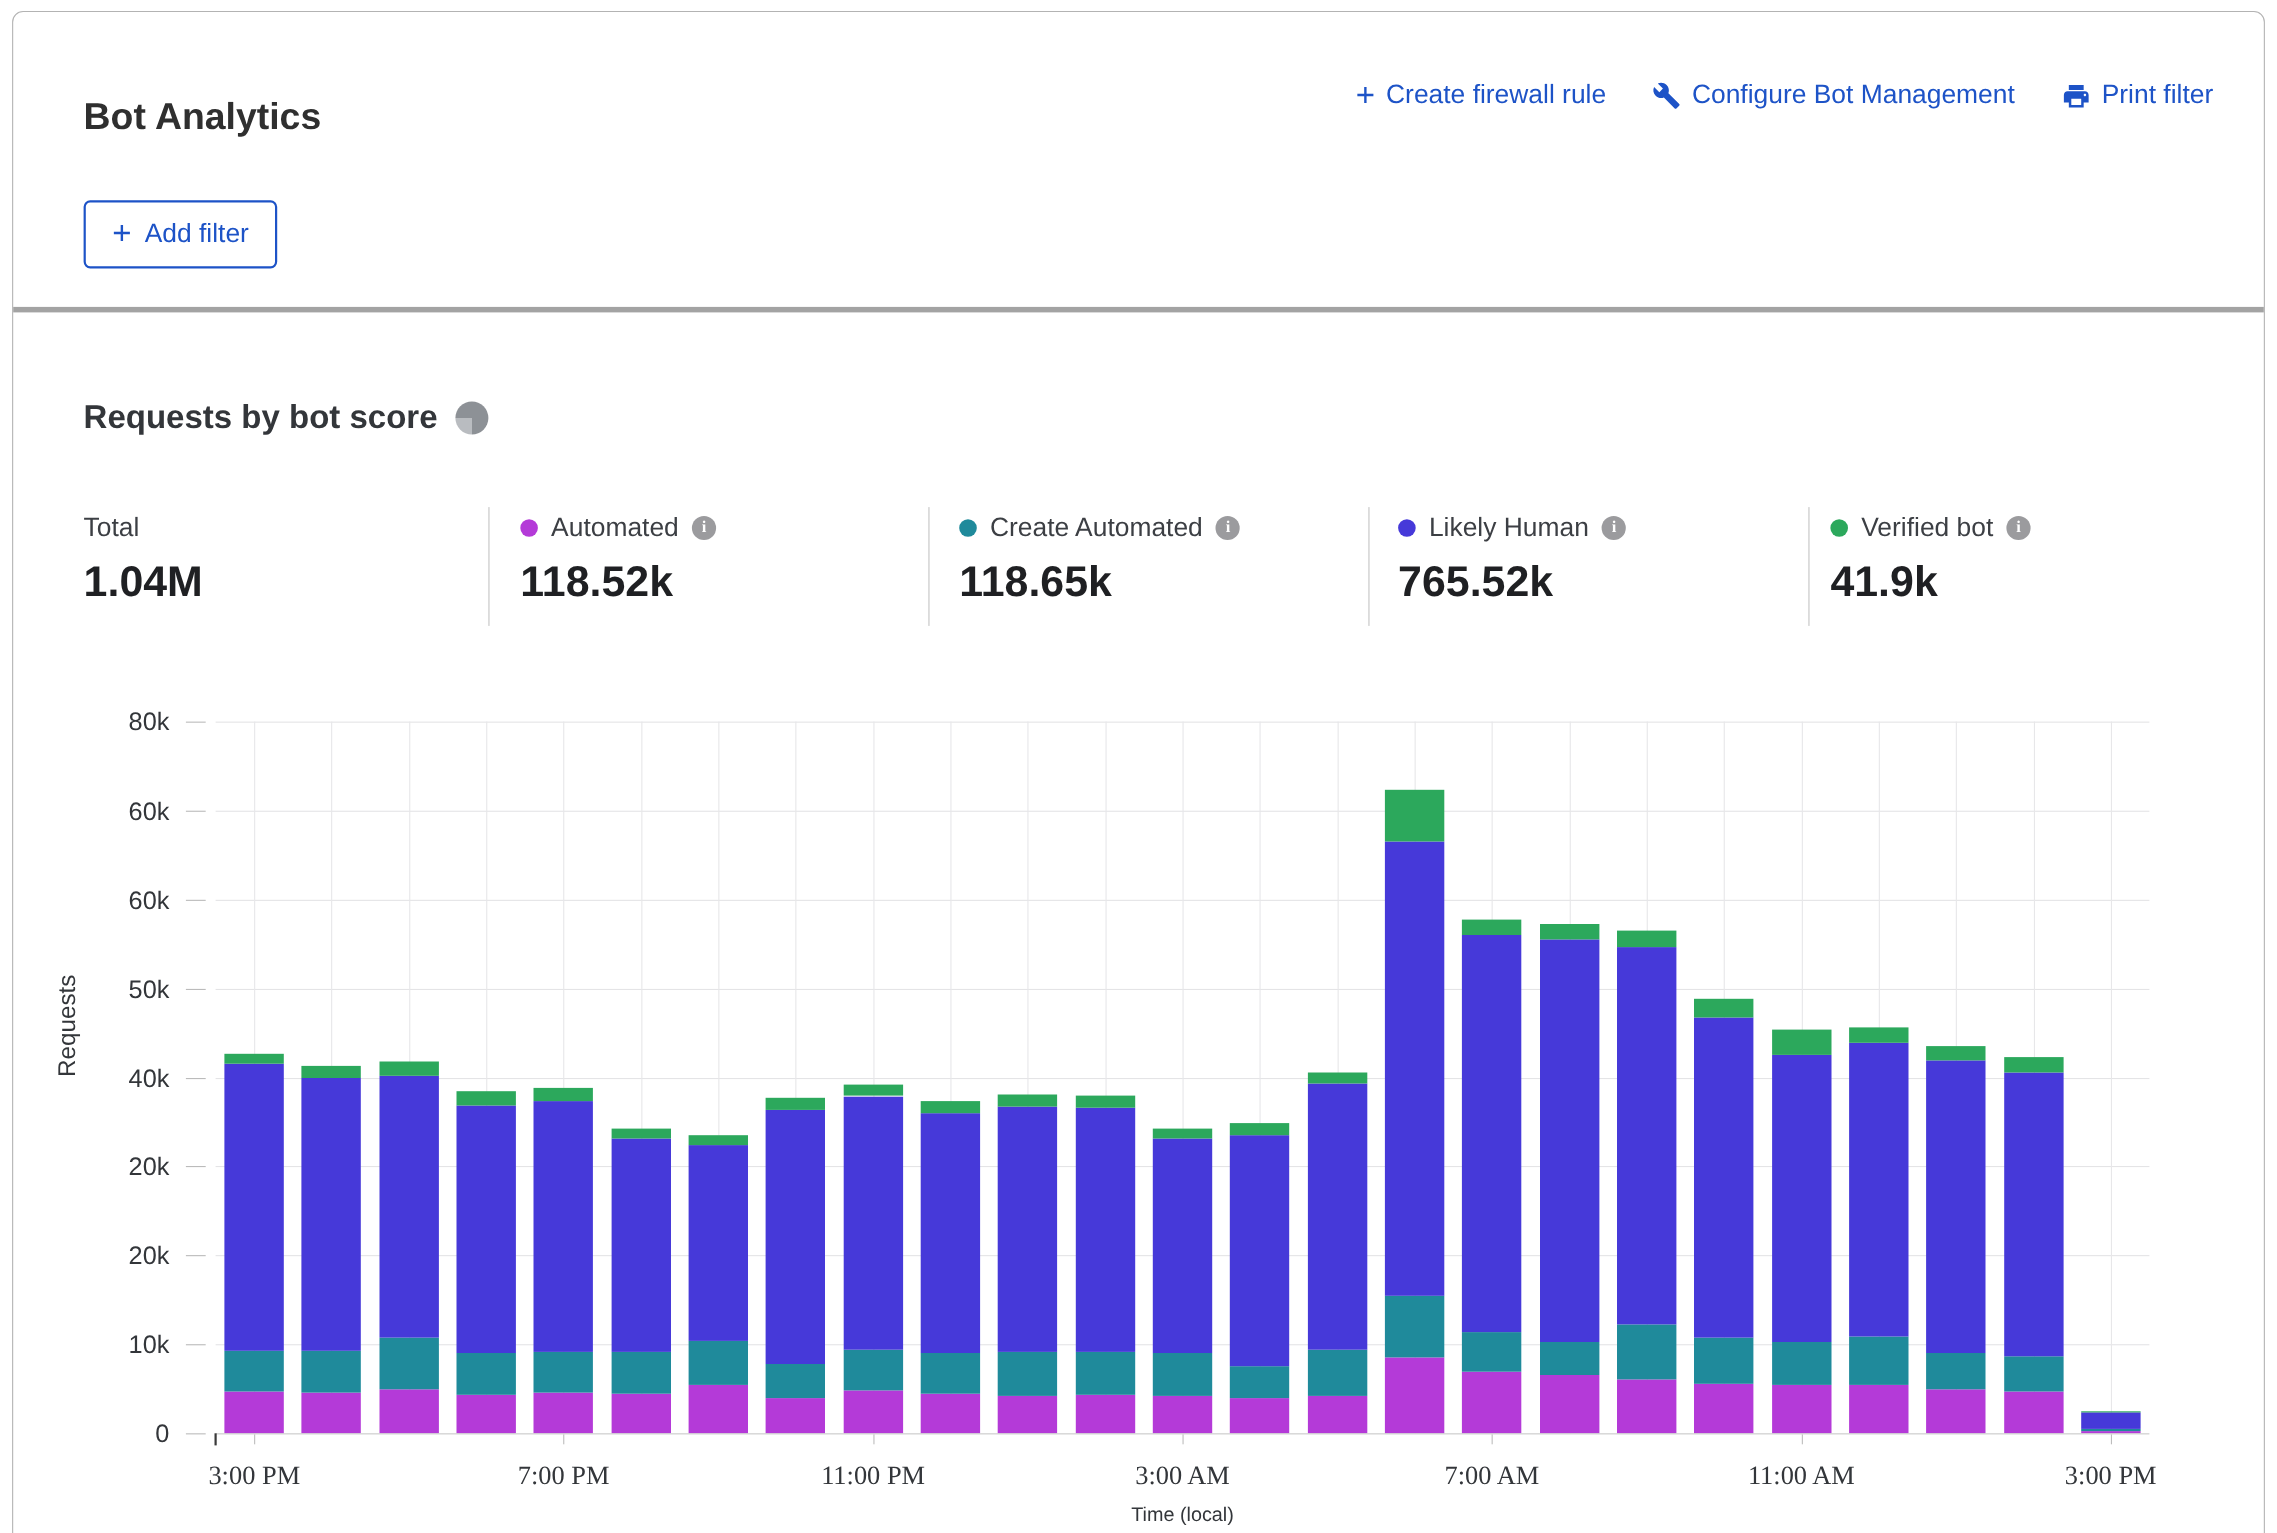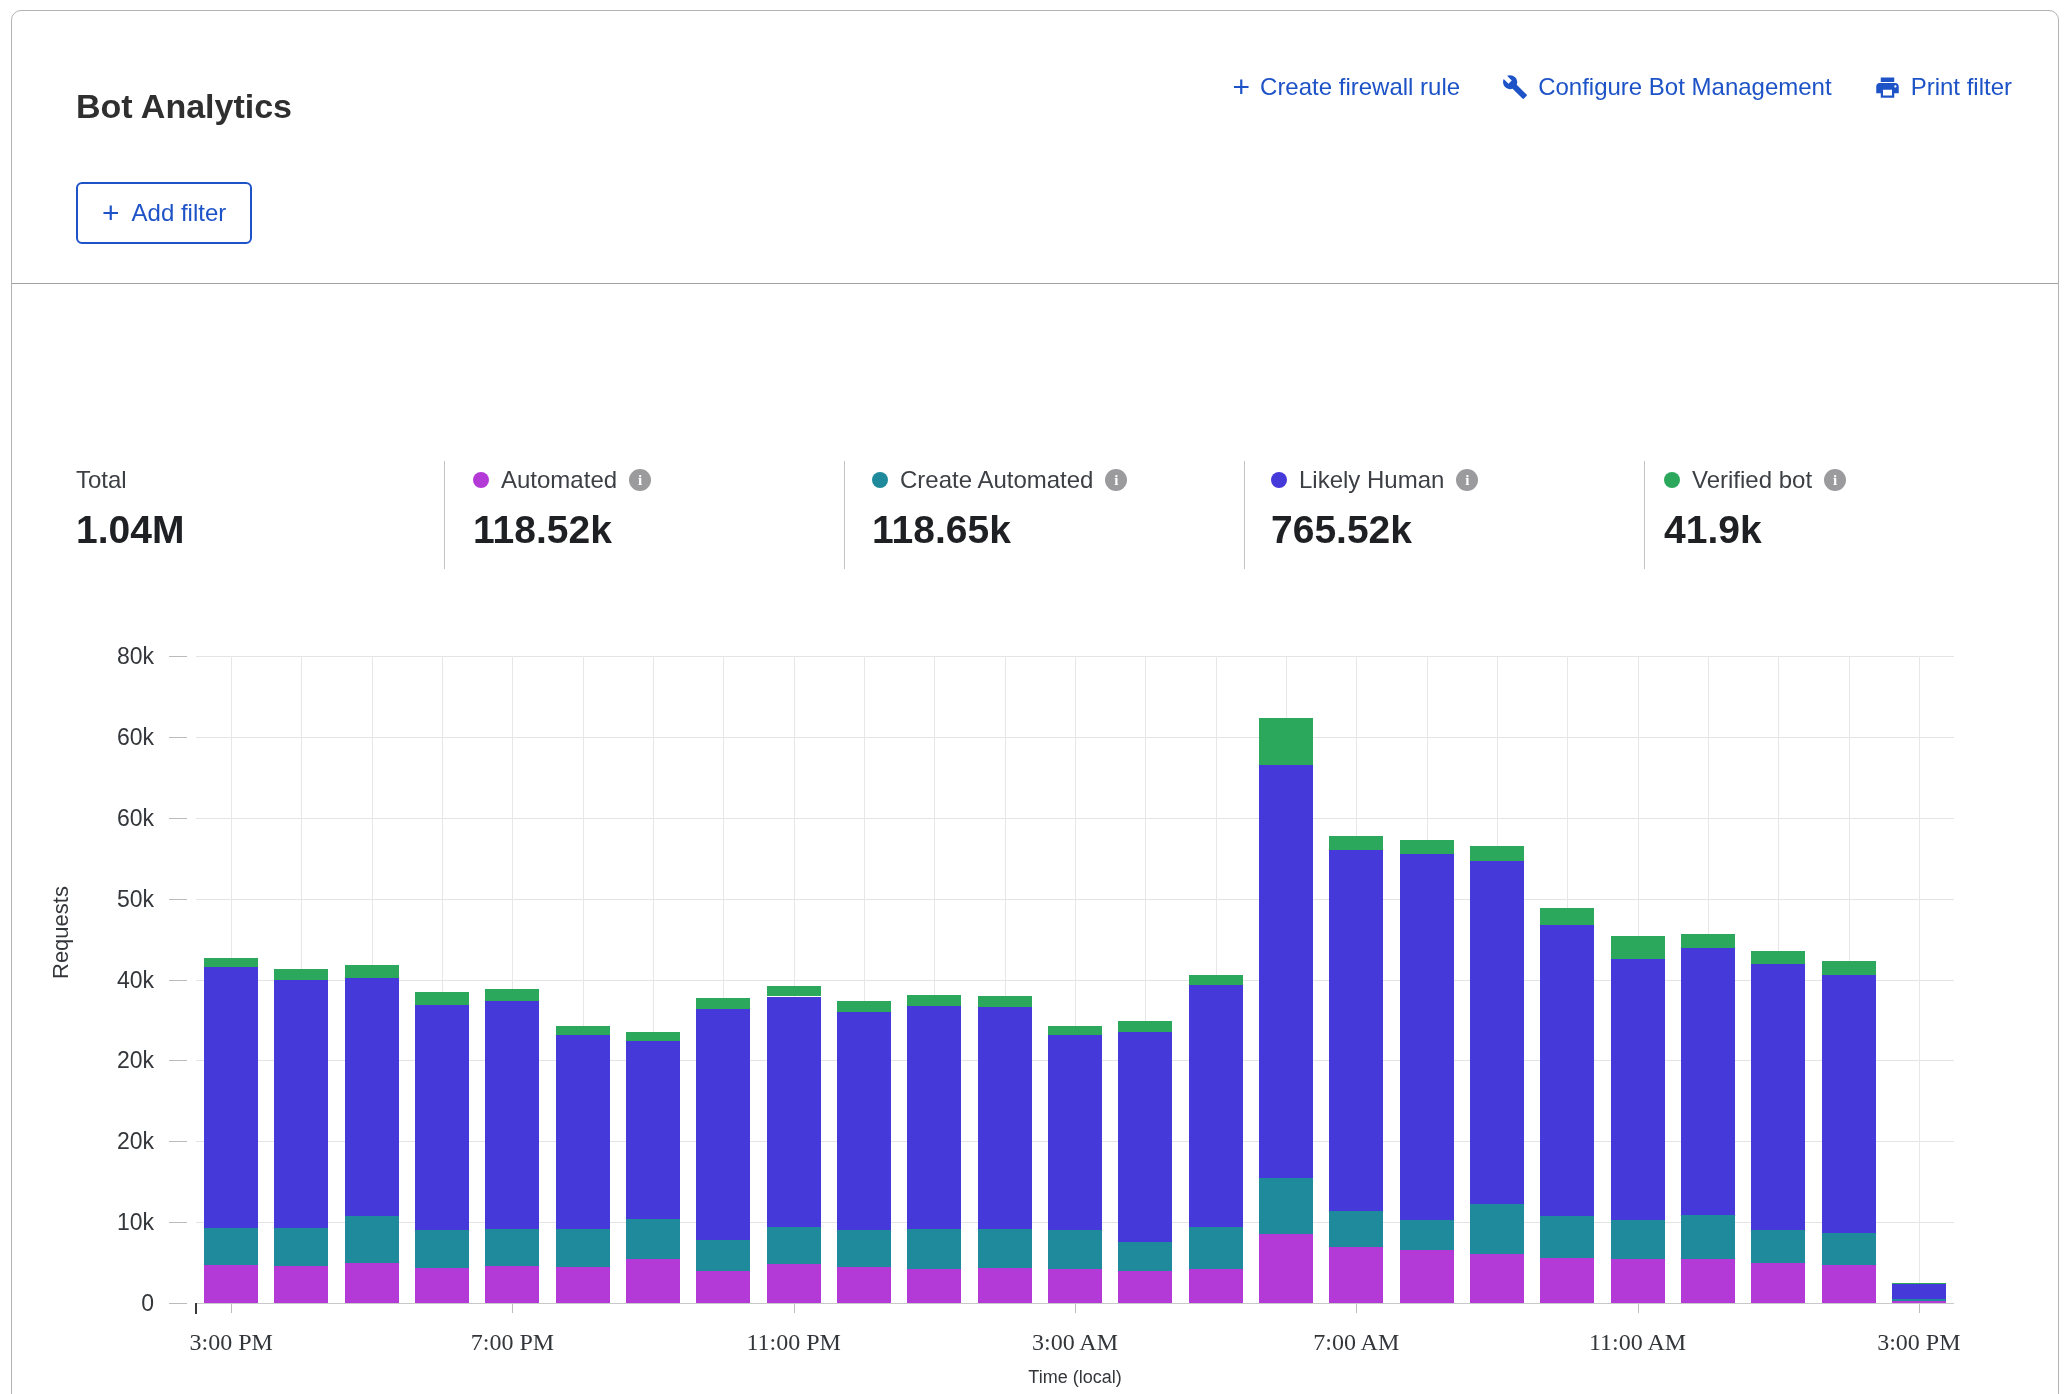--- a/index.html
+++ b/index.html
@@ -5,21 +5,21 @@
   html,body{margin:0;padding:0;}
   body{
     width:2070px;height:1394px;position:relative;background:#fff;overflow:hidden;
     font-family:"Liberation Sans","DejaVu Sans",sans-serif;color:#36393f;
   }
   .card{
     position:absolute;left:11px;top:10px;width:2046px;height:1500px;
     background:#fff;border:1px solid #b3b3b3;border-radius:10px 10px 0 0;
   }
   
-  .hdr{position:absolute;left:0;top:0;width:100%;height:273px;border-bottom:1px solid #a3a3a3;box-sizing:border-box;}
+  .hdr{position:absolute;left:0;top:0;width:100%;height:273px;border-bottom:5px solid #a3a3a3;box-sizing:border-box;}
   .title{position:absolute;left:64px;top:76px;font-size:34px;font-weight:700;color:#2f2f2f;}
   .actions{position:absolute;right:46px;top:62px;display:flex;align-items:center;gap:42px;}
   .action{display:flex;align-items:center;gap:10px;color:#1d53c7;font-size:24px;cursor:pointer;white-space:nowrap;}
   .action svg{display:block;}
   .plus-glyph{font-size:30px;font-weight:400;line-height:24px;}
   .btn-addfilter{
     position:absolute;left:64px;top:171px;height:62px;display:inline-flex;align-items:center;gap:12px;
     padding:0 24px;border:2px solid #1d53c7;border-radius:6px;color:#1d53c7;font-size:24px;background:#fff;cursor:pointer;
   }
   .dropdown{
@@ -85,20 +85,24 @@
       </div>
     </div>
 
     <button class="btn-addfilter">
       <span class="plus-glyph">+</span>
       <span>Add filter</span>
     </button>
 
   </div>
 
+  <div class="sec-title">
+    <span>Requests by bot score</span>
+    <span class="pie-icon"></span>
+  </div>
 
   <div class="stats">
     <div class="stat-col" style="left:64px">
       <div class="stat-label">
           <span class="txt">Total</span>
         </div>
       <div class="stat-value">1.04M</div>
     </div>
     <div class="stat-div" style="left:432px"></div>
     <div class="stat-col" style="left:461px">

